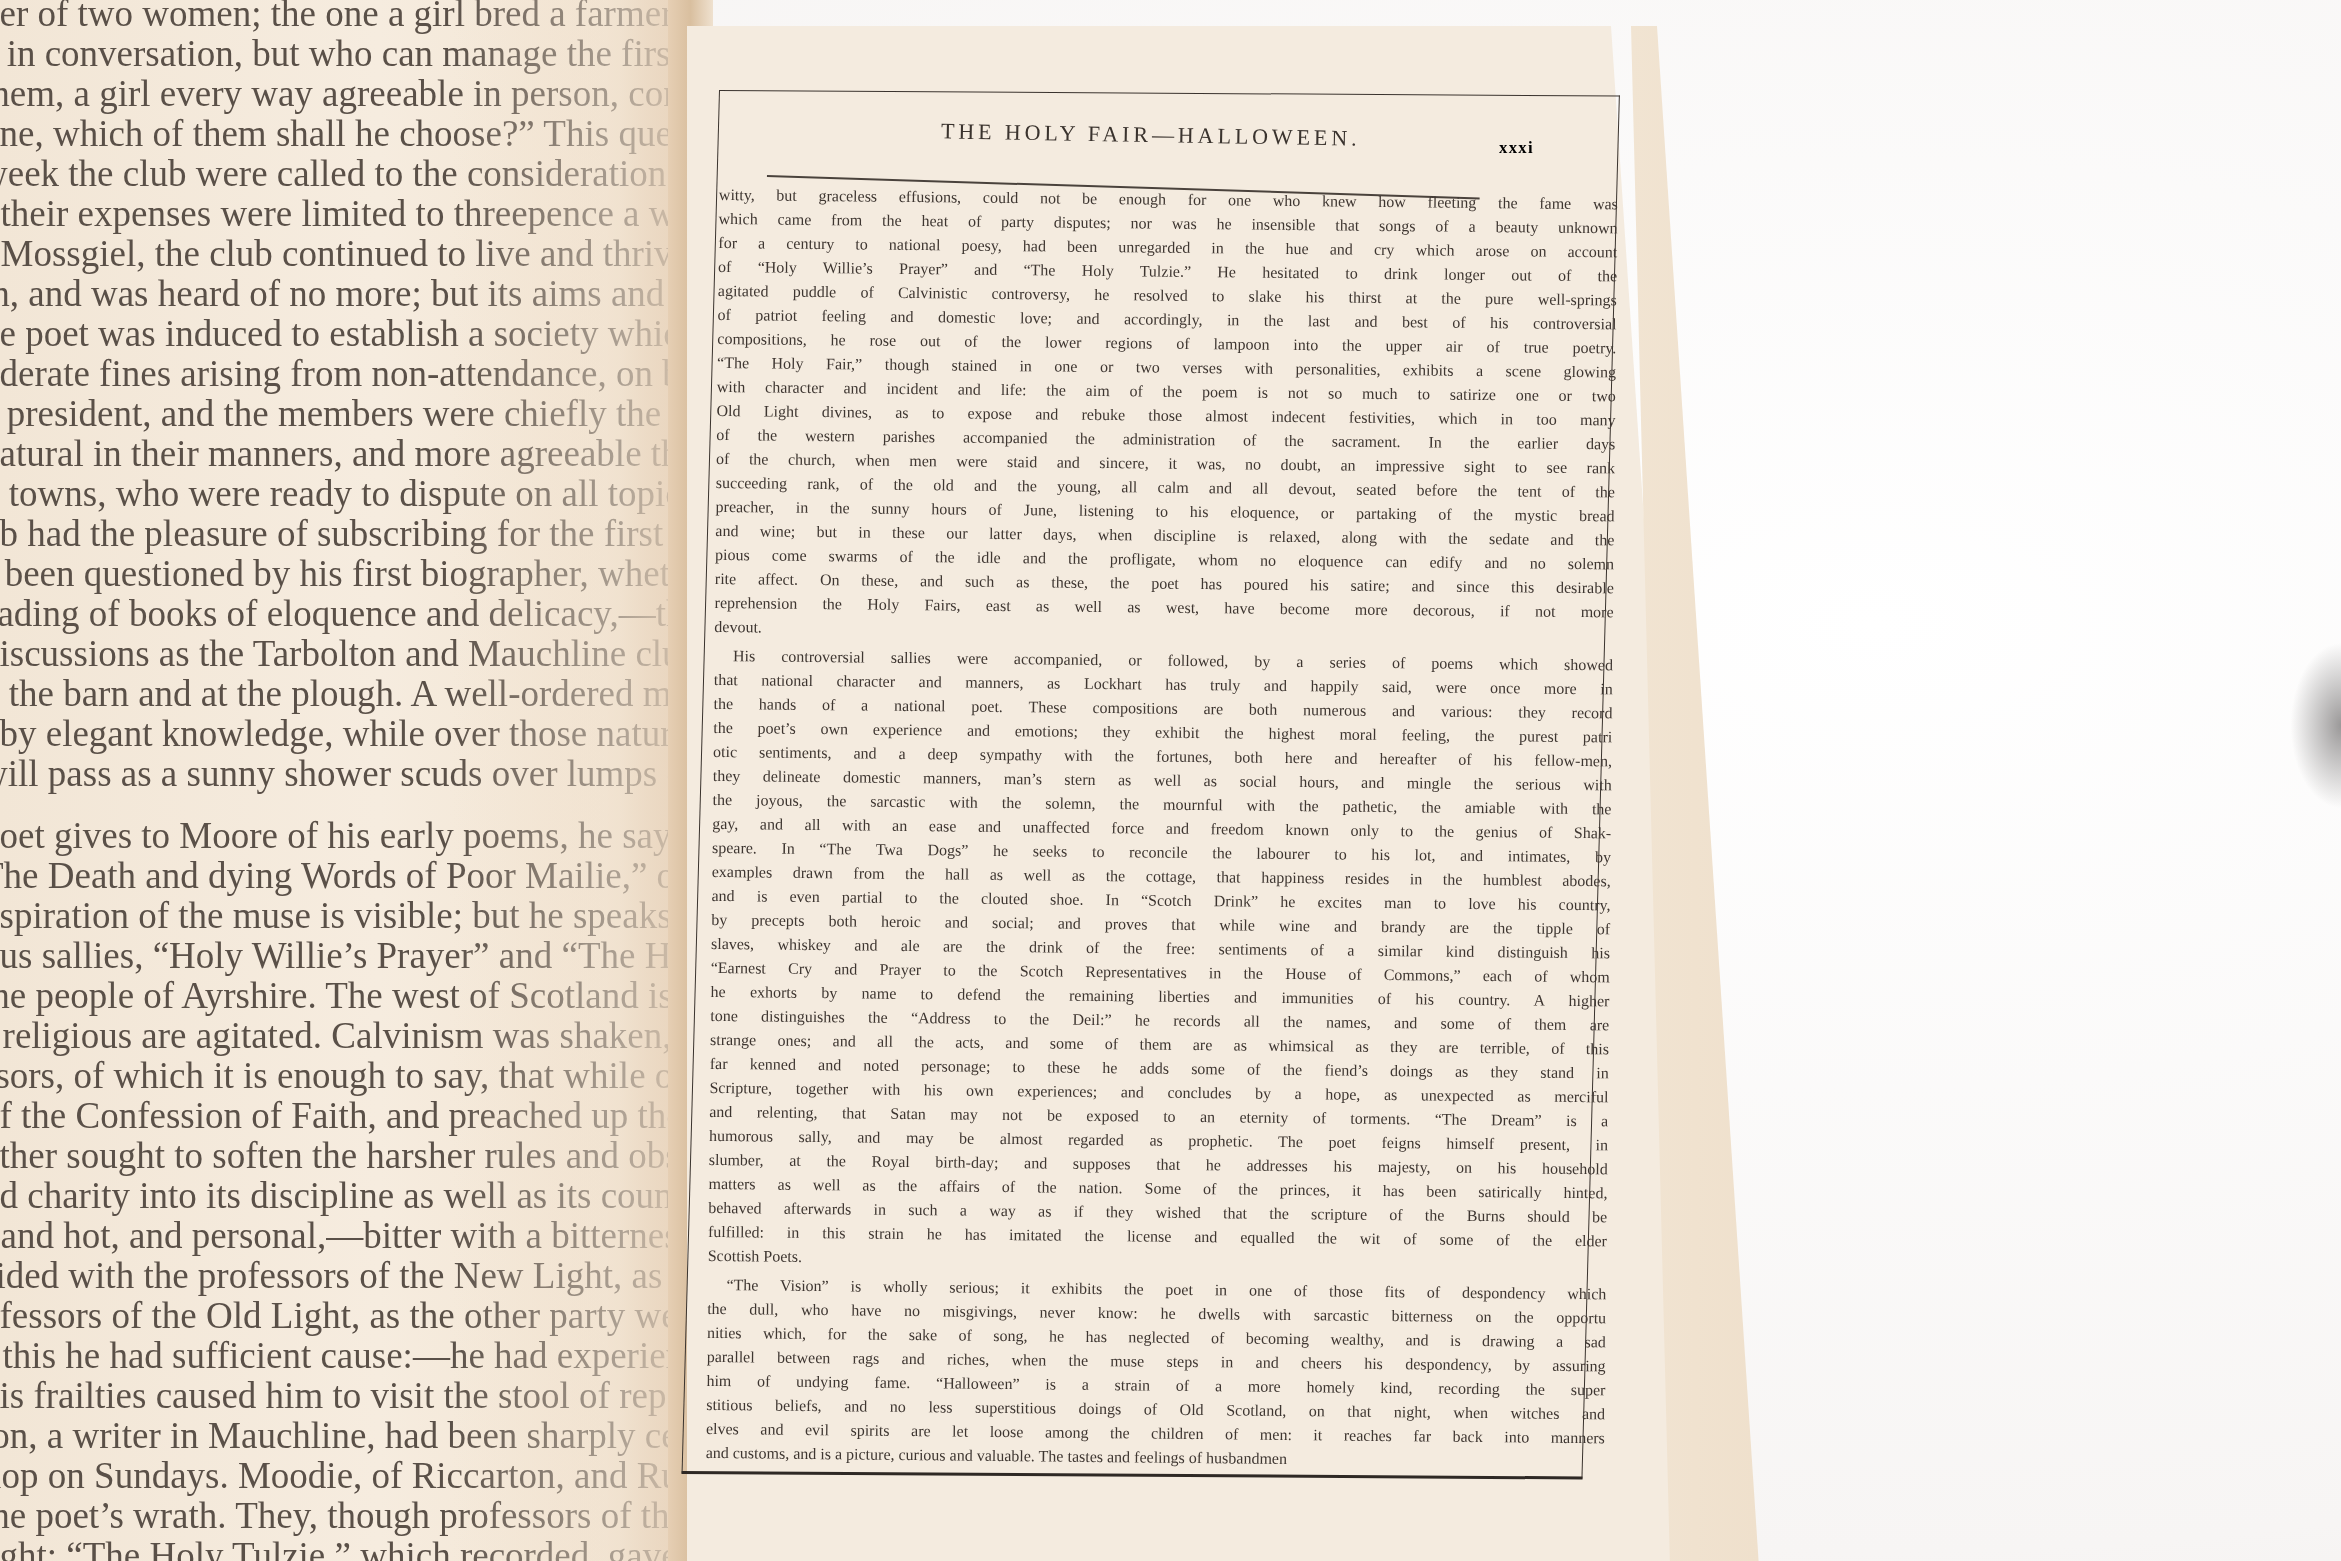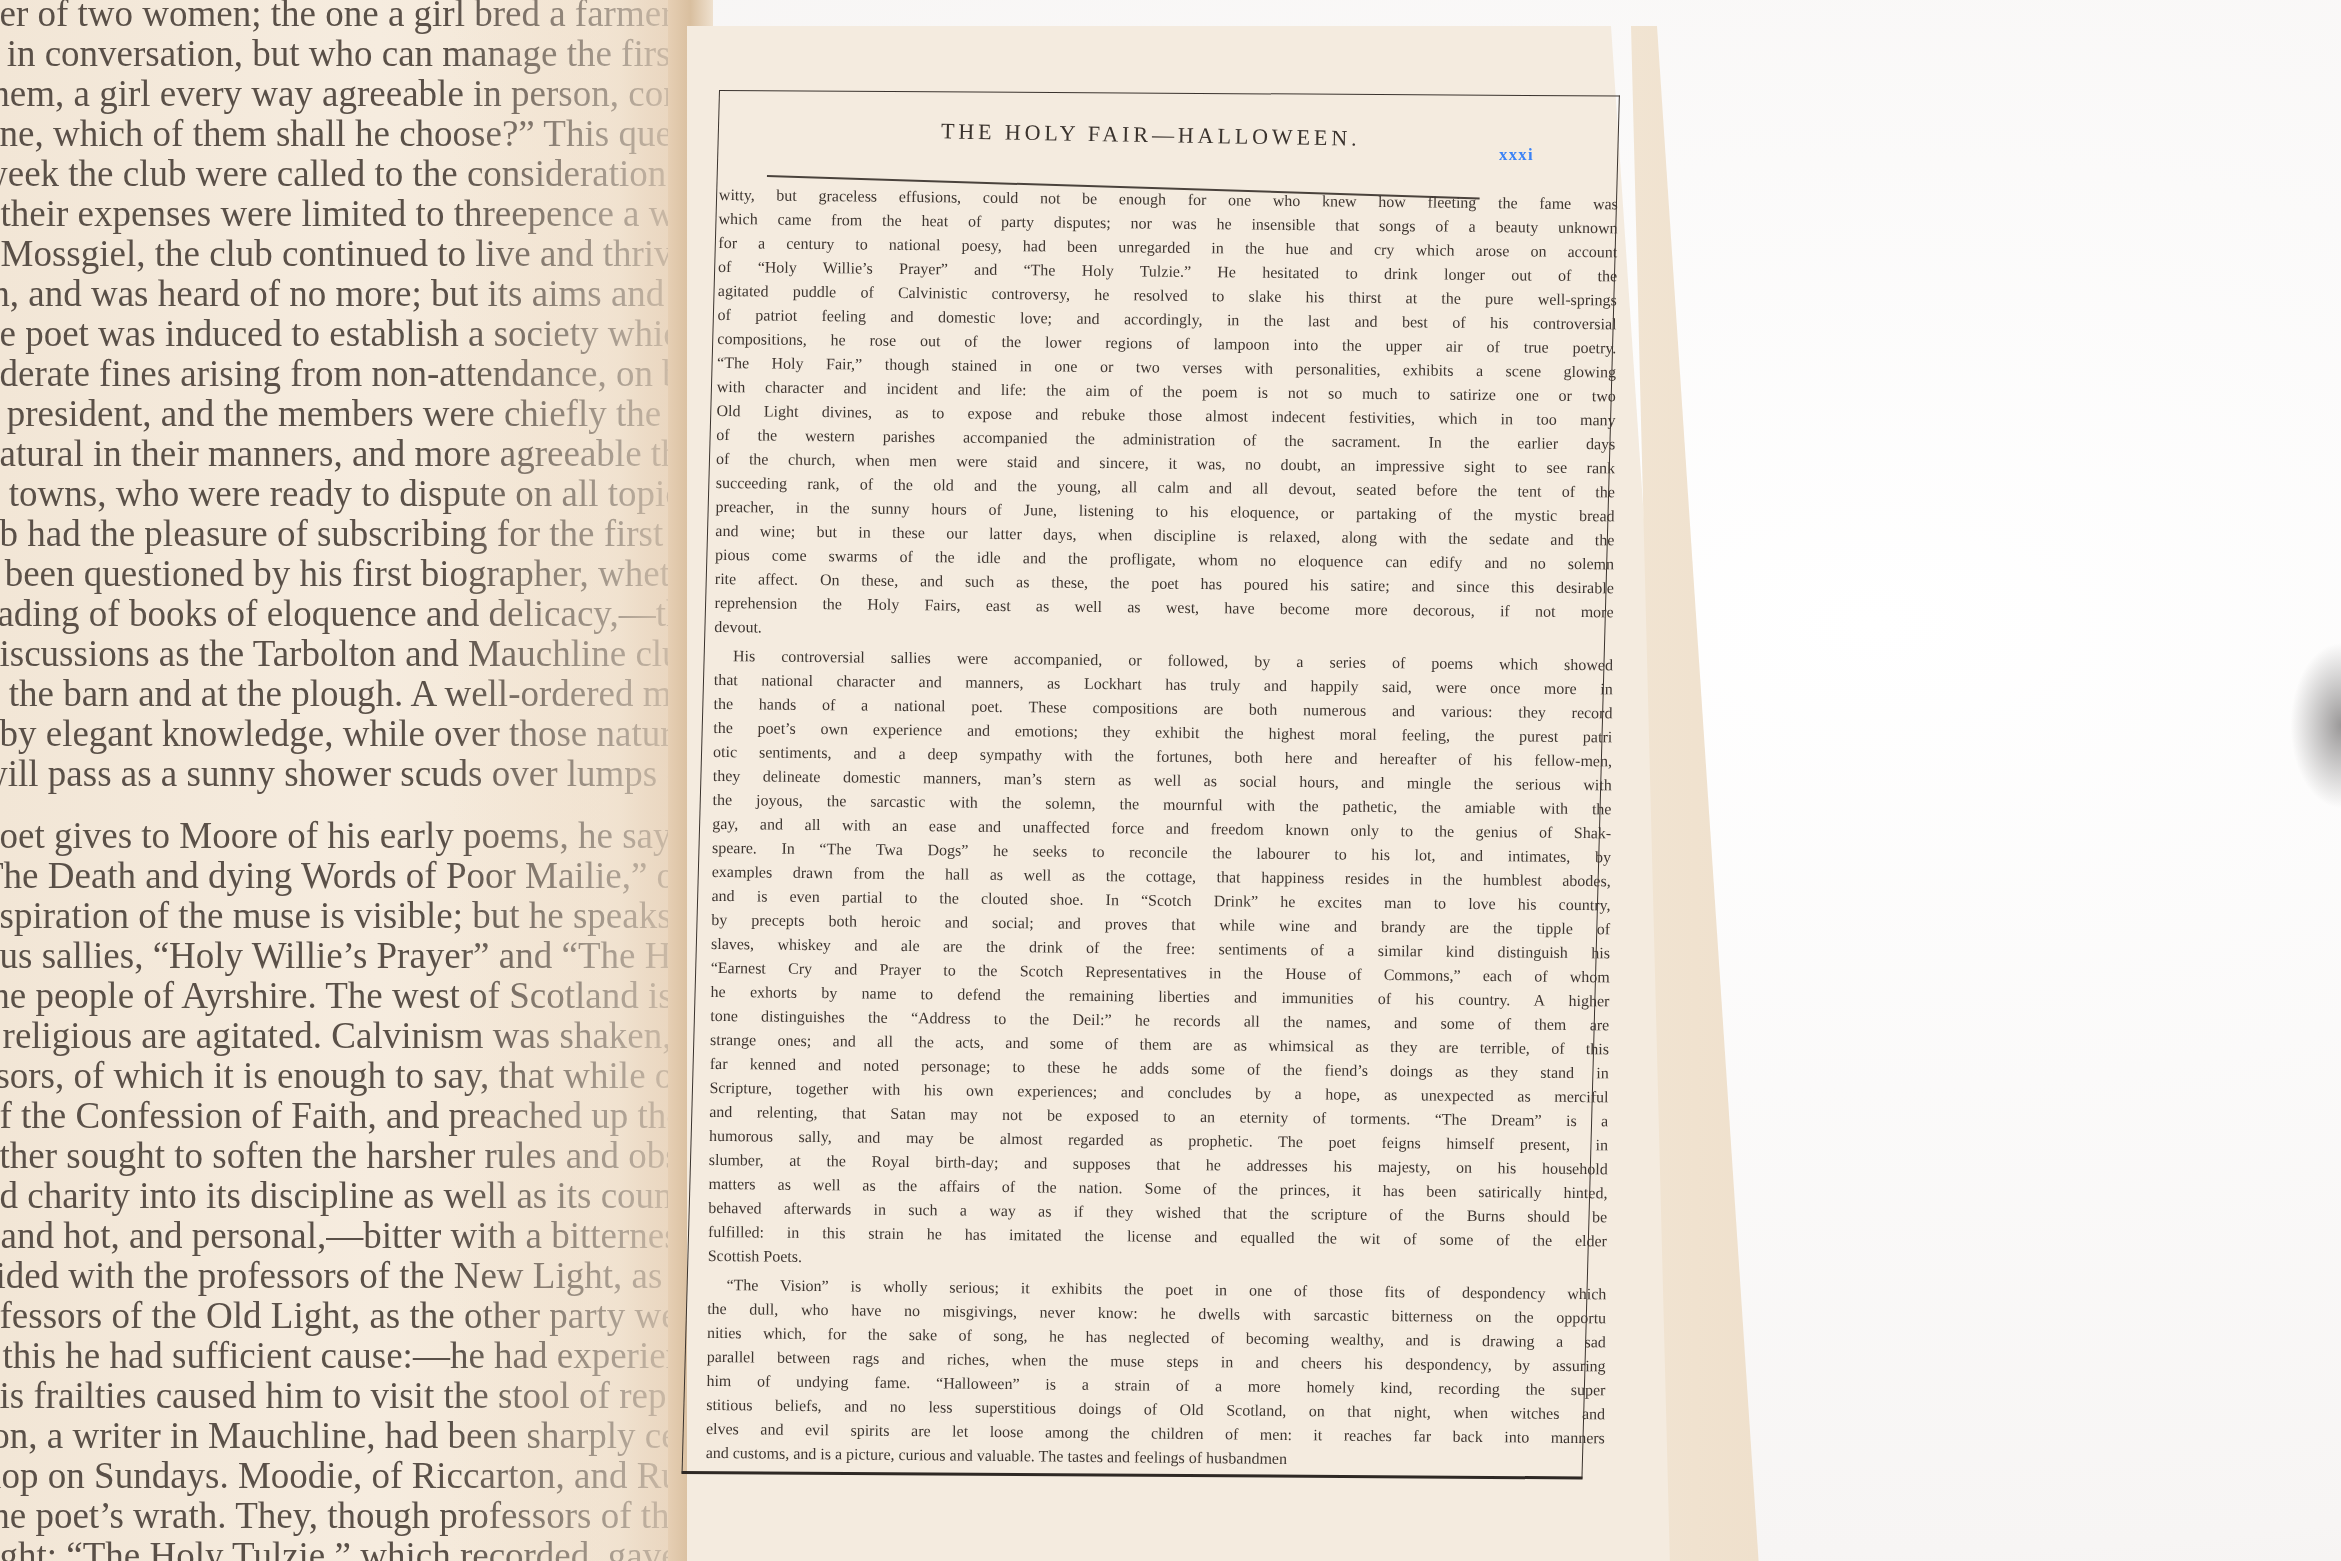--- a/index.html
+++ b/index.html
@@ -56,21 +56,21 @@
     transform: skewX(-1.2deg) rotate(0.35deg);
     transform-origin: 0 0;
   }
   .running-head {
     position:absolute; left:941px; top:122px;
     font-family:"Liberation Serif","DejaVu Serif", serif;
     font-size:22px; letter-spacing:3.9px; color:#3a332e; transform:rotate(1deg);
   }
   .folio {
     position:absolute; left:1499px; top:138px; font-family:"Liberation Serif", serif;
-    font-size:16.7px; letter-spacing:1.3px; color:#3b82f6; font-weight:bold;margin-top:7px;
+    font-size:16.7px; letter-spacing:1.3px; color:#000000; font-weight:bold;
   }
   .head-rule {
     position:absolute; left:767px; top:175px; width:713px; height:1.9px; background:#4a423c;
     transform:rotate(1.8deg); transform-origin:0 0;
   }
   .right-text {
     position:absolute; left:719px; top:183px; width:899px;
     font-family:"Liberation Serif","DejaVu Serif", serif;
     color:#3e3631; font-size:16px; line-height:24px; transform:rotate(0.6deg);
     transform-origin:0 0;

